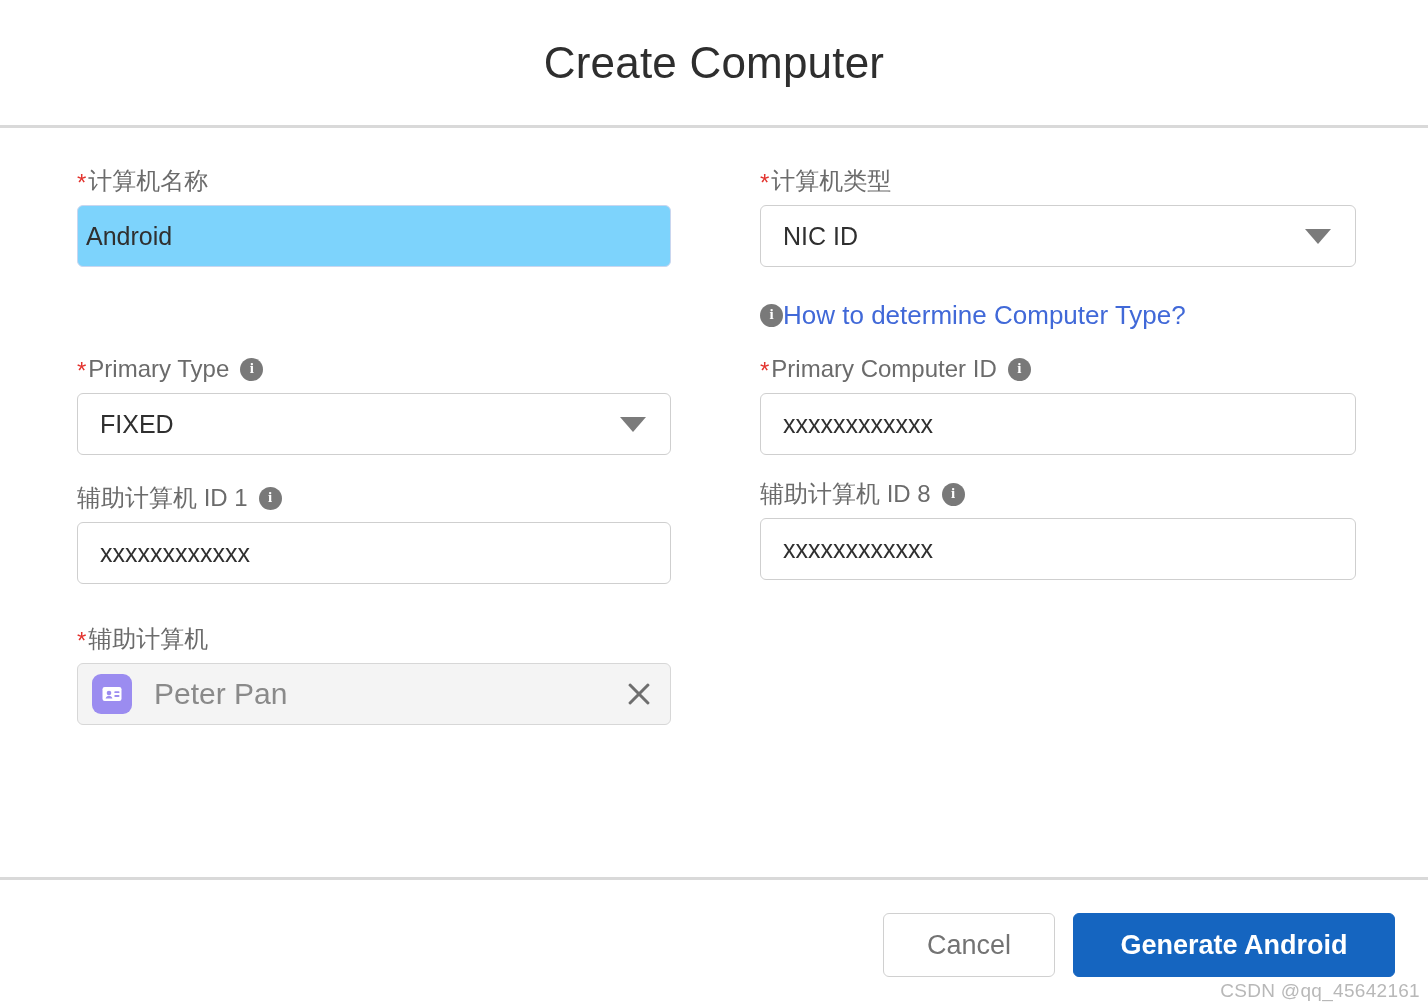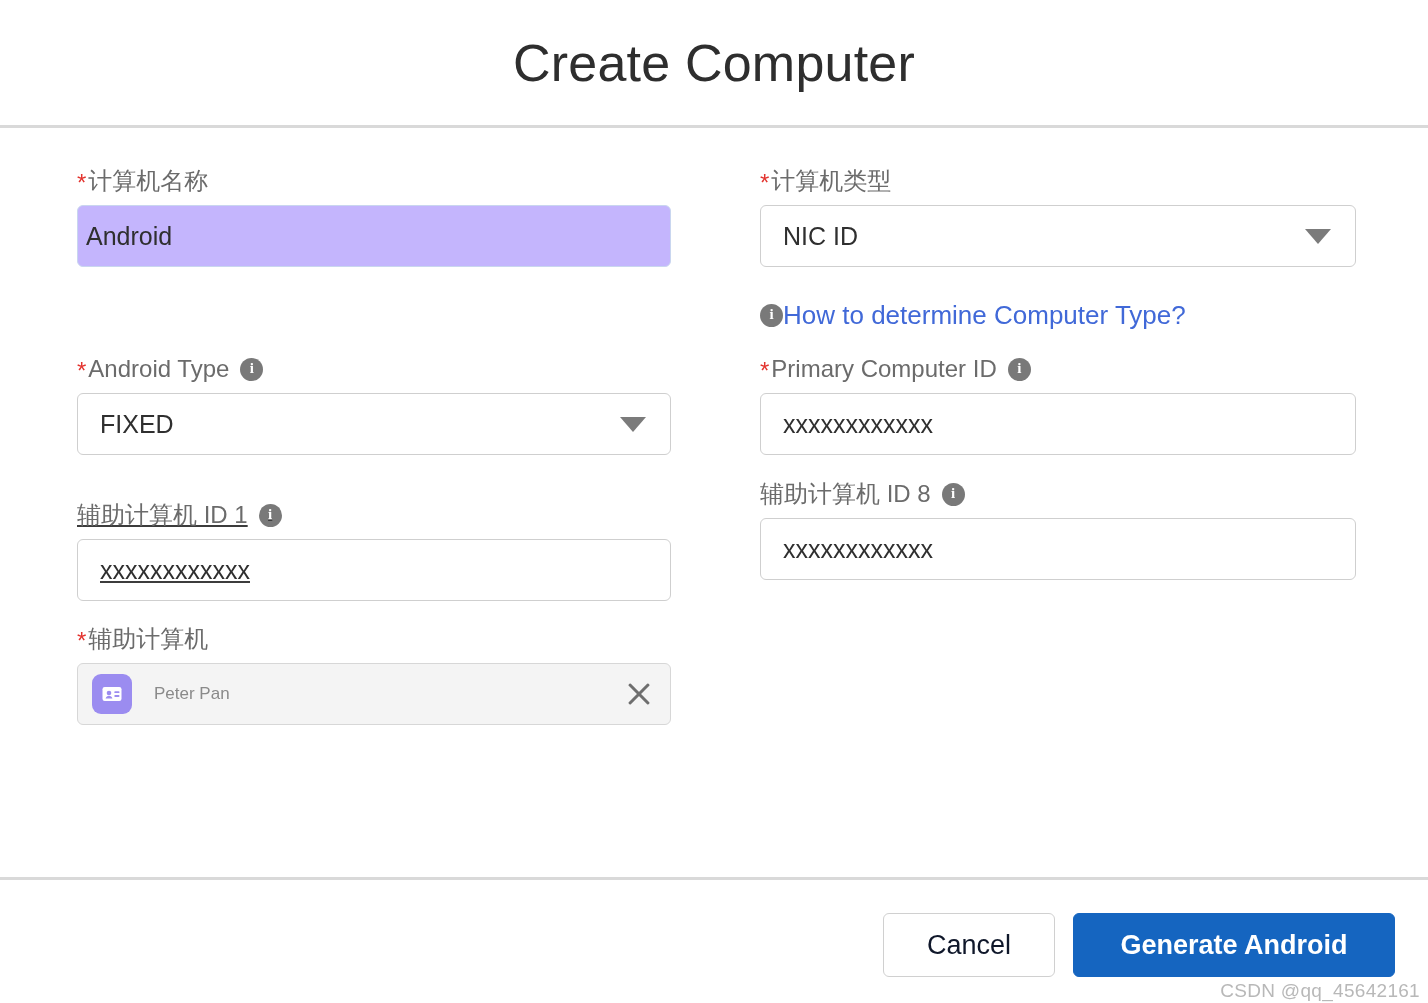--- a/index.html
+++ b/index.html
@@ -18,21 +18,21 @@
 
   
   .dialog-header {
     height: 125px;
     display: flex;
     align-items: center;
     justify-content: center;
     box-sizing: border-box;
   }
   .dialog-title {
-    font-size: 52px;
+    font-size: 44px;
     font-weight: 400;
     color: #2e2e2e;
     letter-spacing: 0.2px;
     line-height: 1;
   }
   .divider {
     height: 3px;
     background: #d9d9d9;
     width: 100%;
   }
@@ -99,21 +99,21 @@
     border: 1px solid #cfcfcf;
     border-radius: 6px;
     background: #ffffff;
     display: flex;
     align-items: center;
     padding: 0 22px;
     font-size: 25px;
     color: #2f2f2f;
   }
   .input-box.focused {
-    background: #c4b5fd;
+    background: #7dd3fc;
     border-color: #c9d6ef;
     padding-left: 8px;
   }
   .input-box.select {
     justify-content: space-between;
     padding-right: 24px;
     text-align: right;
   }
   .caret {
     width: 0; height: 0;
@@ -152,21 +152,21 @@
   .contact-badge {
     width: 40px; height: 40px;
     border-radius: 9px;
     background: #9b8cf0;
     display: flex;
     align-items: center;
     justify-content: center;
     flex: none;
   }
   .chip-name {
-    font-size: 17px;
+    font-size: 30px;
     color: #8a8a8a;
     margin-left: 22px;
     flex: 1 1 auto;
   }
   .clear-x {
     width: 30px; height: 30px;
     position: relative;
     flex: none;
     cursor: pointer;
   }
@@ -203,21 +203,21 @@
     align-items: center;
     justify-content: center;
     cursor: pointer;
     white-space: nowrap;
   }
   .btn-cancel {
     min-width: 172px;
     padding: 0 26px;
     border: 1px solid #d0d0d0;
     background: #ffffff;
-    color: #0f172a;
+    color: #737373;
   }
   .btn-primary {
     min-width: 322px;
     padding: 0 26px;
     border: 1px solid #1565c0;
     background: #1565c0;
     color: #ffffff;
     font-weight: bold;
   }
   .watermark {
@@ -247,32 +247,32 @@
         <span class="label-text">计算机名称</span>
       </div>
       <div class="input-box focused">
         <span>Android</span>
       </div>
     </div>
 
     <div class="field" style="top:226px;">
       <div class="field-label">
         <span class="req-star">*</span>
-        <span class="label-text">Android Type</span>
+        <span class="label-text">Primary Type</span>
         <span class="info-icon">
             <span>i</span>
           </span>
       </div>
       <div class="input-box select">
         <span>FIXED</span>
         <span class="caret"></span>
       </div>
     </div>
 
-    <div class="field" style="top:372px;text-decoration:underline;">
+    <div class="field" style="top:355px;">
       <div class="field-label">
         <span class="label-text">辅助计算机 ID 1</span>
         <span class="info-icon">
             <span>i</span>
           </span>
       </div>
       <div class="input-box">
         <span>xxxxxxxxxxxx</span>
       </div>
     </div>

